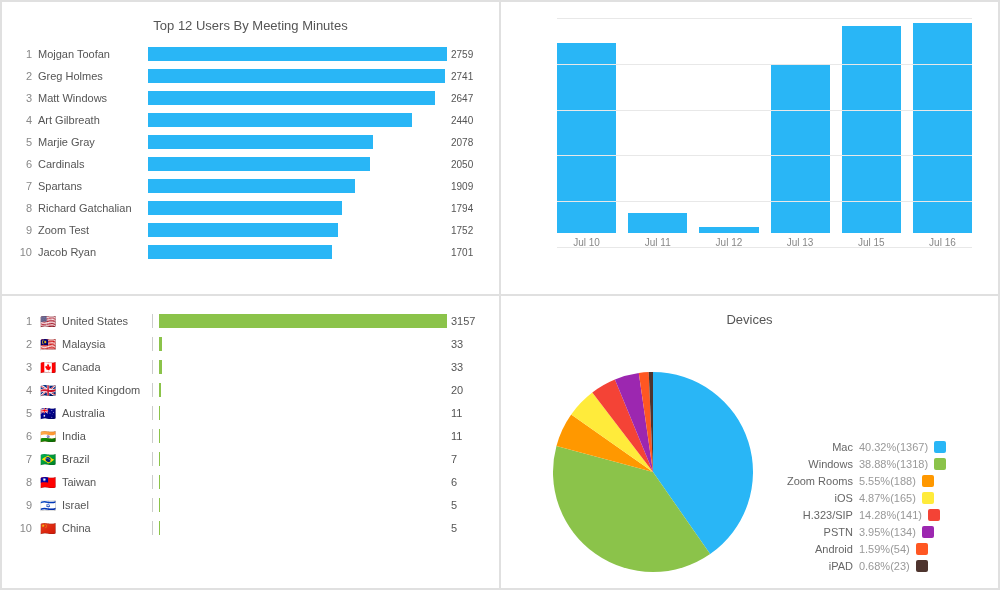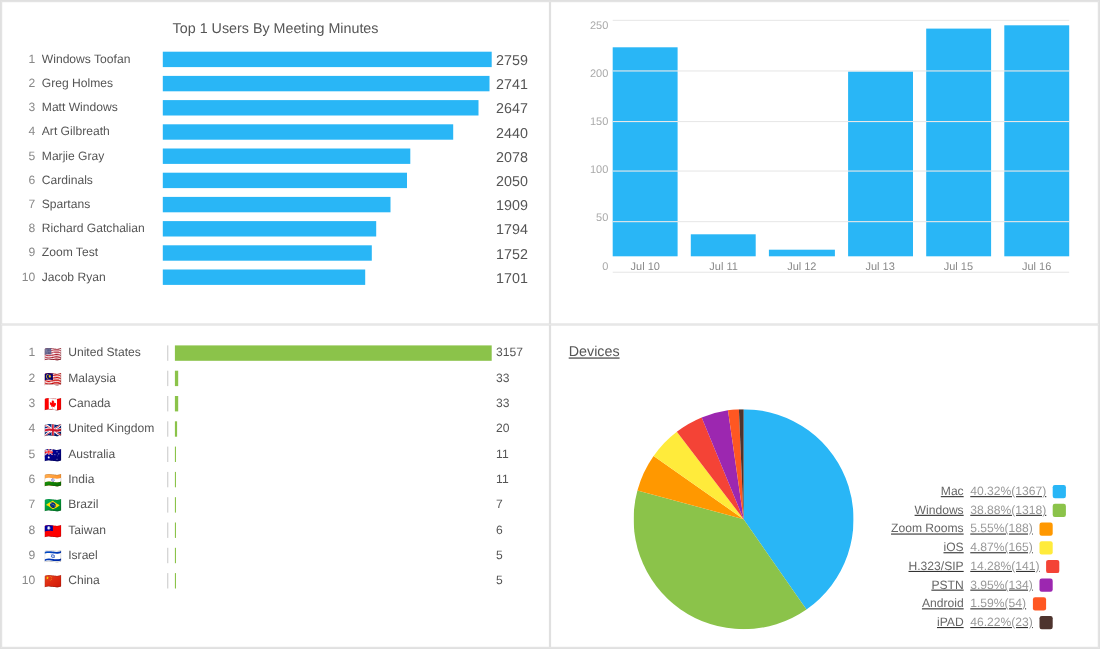--- a/index.html
+++ b/index.html
@@ -7,61 +7,61 @@
     .dashboard { display: grid; grid-template-columns: 1fr 1fr; grid-template-rows: 1fr 1fr; width: 1000px; height: 590px; border: 1px solid #e0e0e0; }
     .panel { border: 1px solid #e0e0e0; padding: 16px; position: relative; overflow: hidden; }
     .panel-title { text-align: center; font-size: 13px; color: #555; margin-bottom: 12px; font-weight: normal; }
     .panel-title .highlight { color: #00aaff; }
     
     .bar-chart-row { display: flex; align-items: center; margin-bottom: 4px; height: 18px; }
     .bar-chart-rank { width: 14px; text-align: right; color: #888; font-size: 11px; margin-right: 6px; }
     .bar-chart-label { width: 110px; font-size: 11px; color: #555; overflow: hidden; white-space: nowrap; }
     .bar-chart-bar-container { flex: 1; height: 14px; background: transparent; position: relative; }
     .bar-chart-bar { height: 100%; background: #29b6f6; }
-    .bar-chart-value { font-size: 13px; color: #555; margin-left: 4px; width: 32px; }
+    .bar-chart-value { font-size: 10px; color: #555; margin-left: 4px; width: 32px; }
     
     .loc-bar-chart-row { display: flex; align-items: center; margin-bottom: 5px; height: 18px; }
     .loc-rank { width: 14px; text-align: right; color: #888; font-size: 11px; margin-right: 6px; }
     .loc-flag { width: 20px; text-align: center; font-size: 13px; margin-right: 4px; }
     .loc-label { width: 90px; font-size: 11px; color: #555; }
     .loc-divider { width: 1px; background: #ccc; height: 14px; margin-right: 6px; }
     .loc-bar-container { flex: 1; height: 14px; background: transparent; position: relative; }
     .loc-bar { height: 100%; background: #8bc34a; }
     .loc-value { font-size: 11px; color: #555; margin-left: 4px; width: 32px; }
     .usage-bars { display: flex; align-items: flex-start; height: 230px; gap: 12px; padding-left: 40px; padding-right: 10px; }
     .usage-bar-col { display: flex; flex-direction: column; align-items: center; flex: 1; height: 100%; justify-content: flex-end; }
     .usage-bar { width: 100%; background: #29b6f6; }
     .usage-bar-label { font-size: 10px; color: #888; margin-top: 4px; white-space: nowrap; }
     .usage-y-axis { position: absolute; left: 0; top: 0; height: 230px; width: 40px; display: flex; flex-direction: column; justify-content: space-between; align-items: flex-end; padding-right: 4px; }
     .usage-y-label { font-size: 10px; color: #aaa; }
     .usage-grid-lines { position: absolute; left: 40px; right: 10px; top: 0; height: 230px; display: flex; flex-direction: column; justify-content: space-between; pointer-events: none; }
     .usage-grid-line { width: 100%; border-top: 1px solid #e8e8e8; }
     .usage-wrapper { position: relative; height: 270px; }
     
-    .devices-panel { display: flex; flex-direction: row; text-decoration: underline; }
+    .devices-panel { display: flex; flex-direction: column; }
     .pie-area { display: flex; align-items: flex-end; justify-content: center; flex: 1; gap: 20px; }
     .pie-svg { width: 200px; height: 200px; }
     .legend { display: flex; flex-direction: column; gap: 5px; }
     .legend-item { display: flex; align-items: center; gap: 6px; }
     .legend-dot { width: 12px; height: 12px; border-radius: 2px; flex-shrink: 0; }
     .legend-text { font-size: 11px; color: #666; }
     .legend-label { width: 80px; text-align: right; }
     .legend-value { color: #999; }
   </style>
 </head>
 <body>
 
 <div class="dashboard">
 
   <div class="panel">
-    <div class="panel-title">Top 1 Users By Meeting Minutes</div>
+    <div class="panel-title">Top 12 Users By Meeting Minutes</div>
     <div id="top-users-chart">
         <div class="bar-chart-row">
           <div class="bar-chart-rank">1</div>
-          <div class="bar-chart-label">Windows Toofan</div>
+          <div class="bar-chart-label">Mojgan Toofan</div>
           <div class="bar-chart-bar-container">
             <div class="bar-chart-bar" style="width: 100%;"></div>
           </div>
           <div class="bar-chart-value">2759</div>
         </div>
         <div class="bar-chart-row">
           <div class="bar-chart-rank">2</div>
           <div class="bar-chart-label">Greg Holmes</div>
           <div class="bar-chart-bar-container">
             <div class="bar-chart-bar" style="width: 99.3476%;"></div>
@@ -130,28 +130,20 @@
           <div class="bar-chart-bar-container">
             <div class="bar-chart-bar" style="width: 61.6528%;"></div>
           </div>
           <div class="bar-chart-value">1701</div>
         </div>
       </div>
   </div>
 
   <div class="panel">
     <div class="usage-wrapper">
-      <div class="usage-y-axis" id="usage-y-axis">
-          <div class="usage-y-label">250</div>
-          <div class="usage-y-label">200</div>
-          <div class="usage-y-label">150</div>
-          <div class="usage-y-label">100</div>
-          <div class="usage-y-label">50</div>
-          <div class="usage-y-label">0</div>
-        </div>
       <div class="usage-grid-lines" id="usage-grid-lines">
           <div class="usage-grid-line"></div>
           <div class="usage-grid-line"></div>
           <div class="usage-grid-line"></div>
           <div class="usage-grid-line"></div>
           <div class="usage-grid-line"></div>
           <div class="usage-grid-line"></div>
         </div>
       <div class="usage-bars" id="usage-bars">
           <div class="usage-bar-col">
@@ -331,20 +323,20 @@
             <div class="legend-text legend-value">3.95%(134)</div>
             <div class="legend-dot" style="background-color: rgb(156, 39, 176);"></div>
           </div>
           <div class="legend-item">
             <div class="legend-text legend-label">Android</div>
             <div class="legend-text legend-value">1.59%(54)</div>
             <div class="legend-dot" style="background-color: rgb(255, 87, 34);"></div>
           </div>
           <div class="legend-item">
             <div class="legend-text legend-label">iPAD</div>
-            <div class="legend-text legend-value">46.22%(23)</div>
+            <div class="legend-text legend-value">0.68%(23)</div>
             <div class="legend-dot" style="background-color: rgb(78, 52, 46);"></div>
           </div>
         </div>
     </div>
   </div>
 
 </div>
 
 </body></html>

